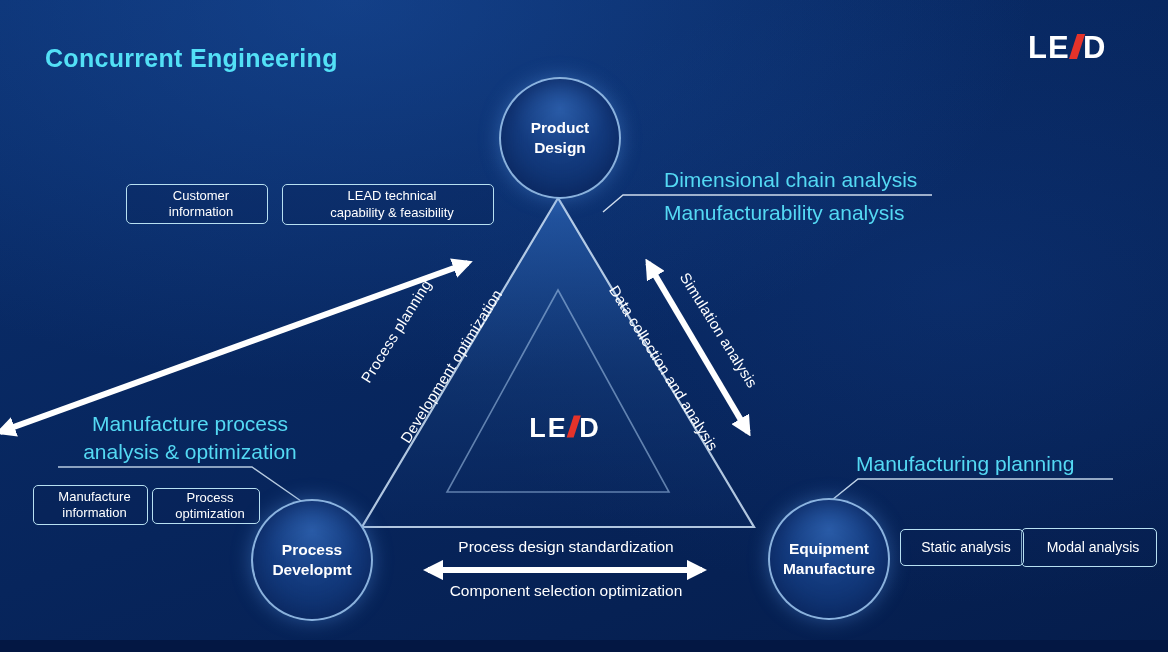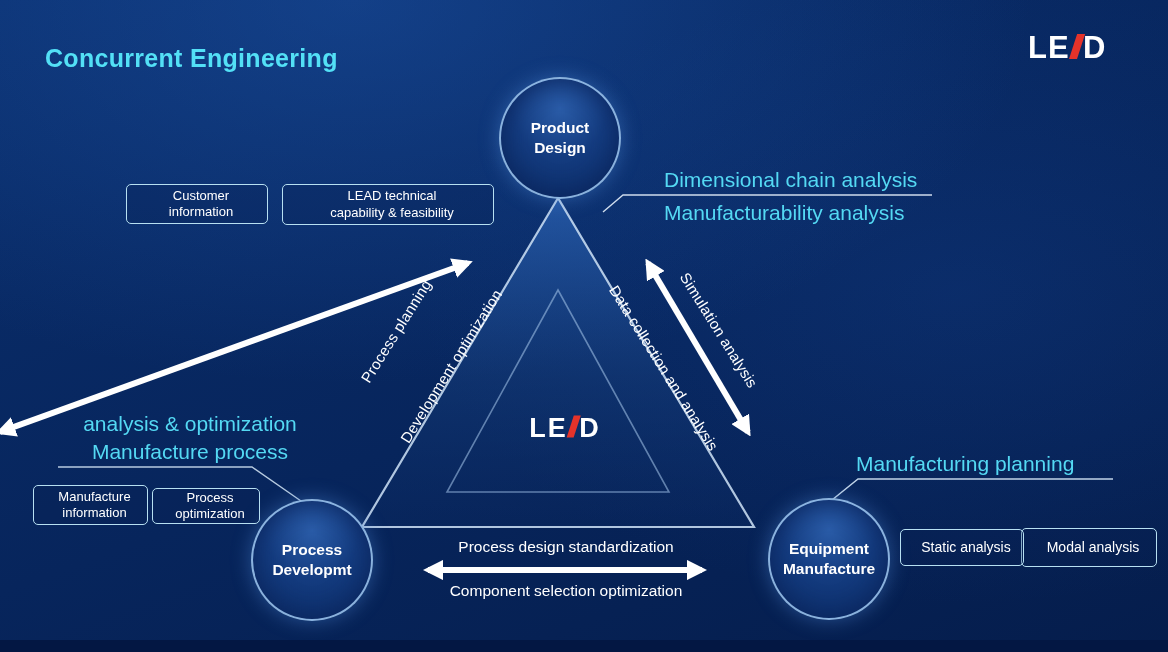--- a/index.html
+++ b/index.html
@@ -129,22 +129,22 @@
   </div>
 
   <div class="rlabel lbl-left-upper">Process planning</div>
   <div class="rlabel lbl-left-lower">Development optimization</div>
   <div class="rlabel lbl-right-upper">Simulation analysis</div>
   <div class="rlabel lbl-right-lower">Data collection and analysis</div>
 
   <div class="center-logo"><span>LE</span><span class="slash"></span><span>D</span></div>
 
   <div class="ann ann-left">
+    <div>Manufacture process</div>
     <div>analysis &amp; optimization</div>
-    <div>Manufacture process</div>
   </div>
 
   <div class="chip chip-minfo">
     <span>Manufacture</span>
     <span>information</span>
   </div>
   <div class="chip chip-popt">
     <span>Process</span>
     <span>optimization</span>
   </div>

